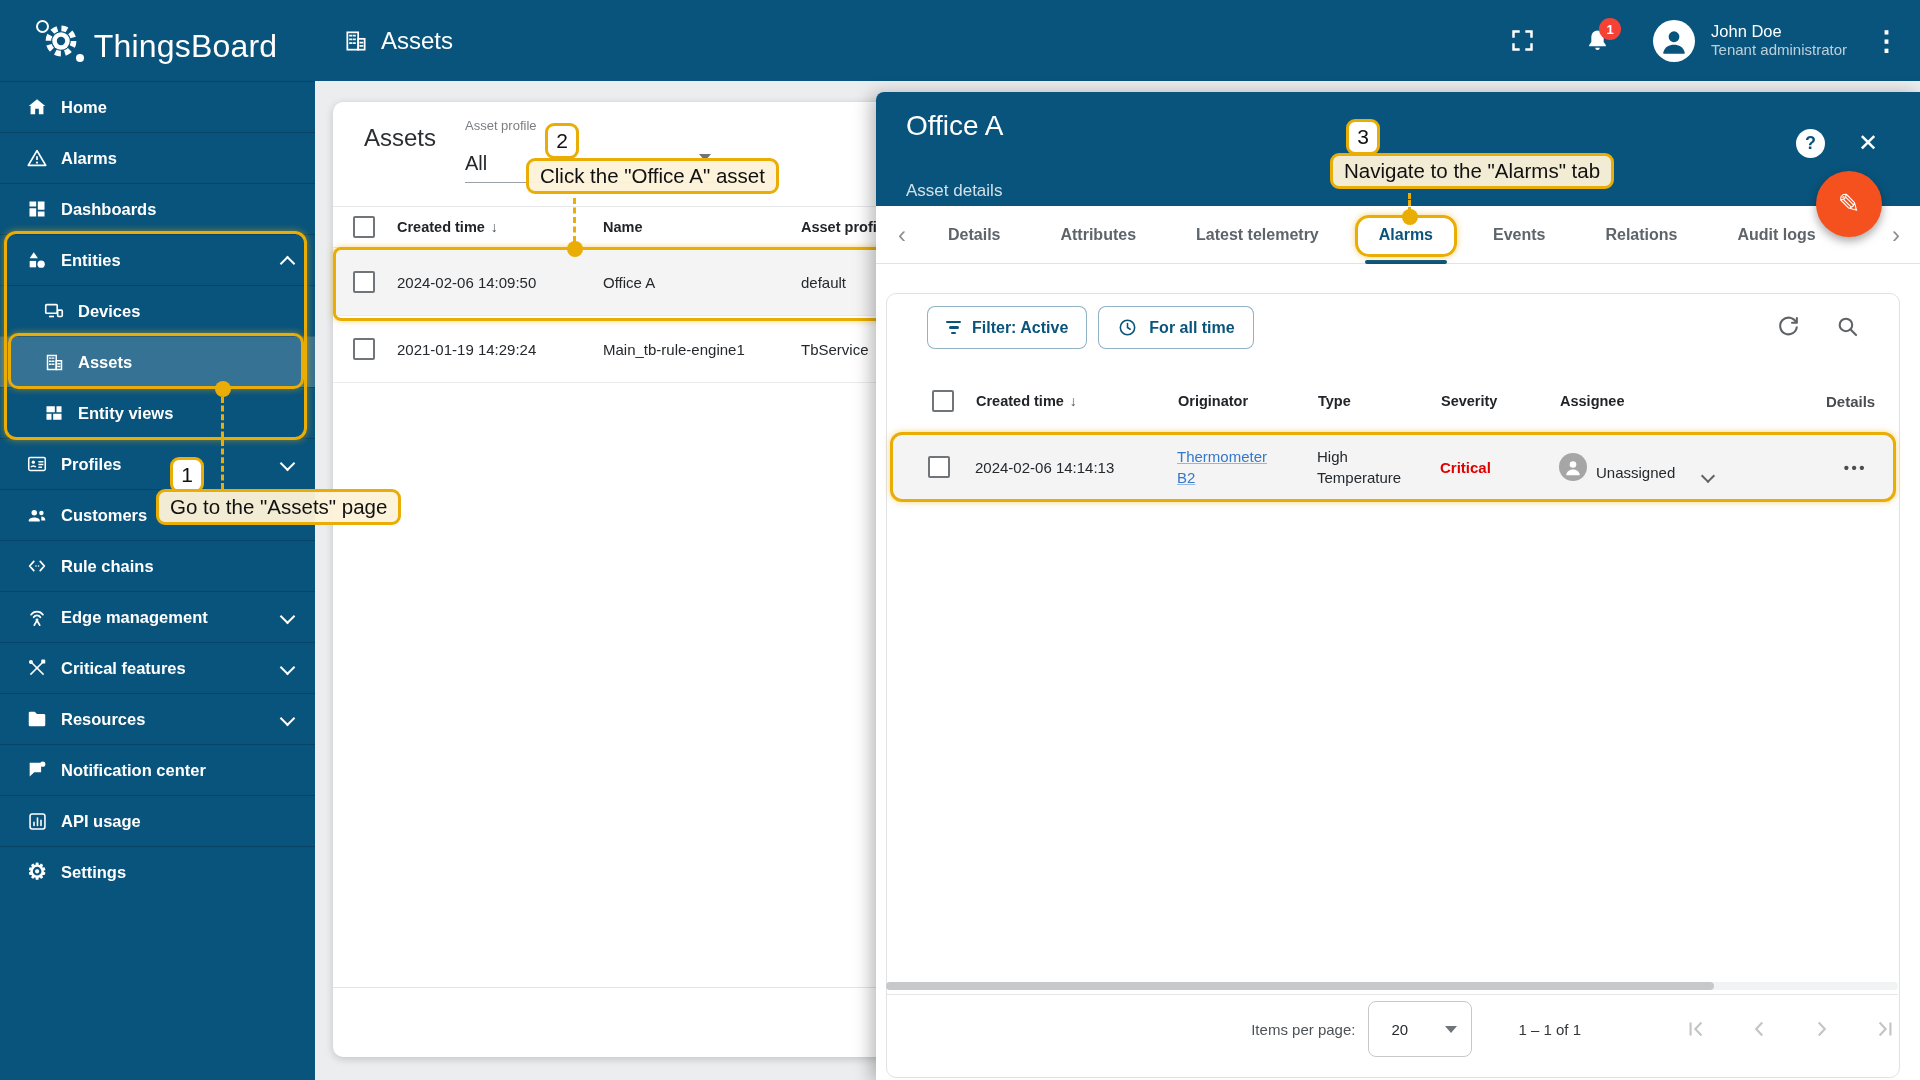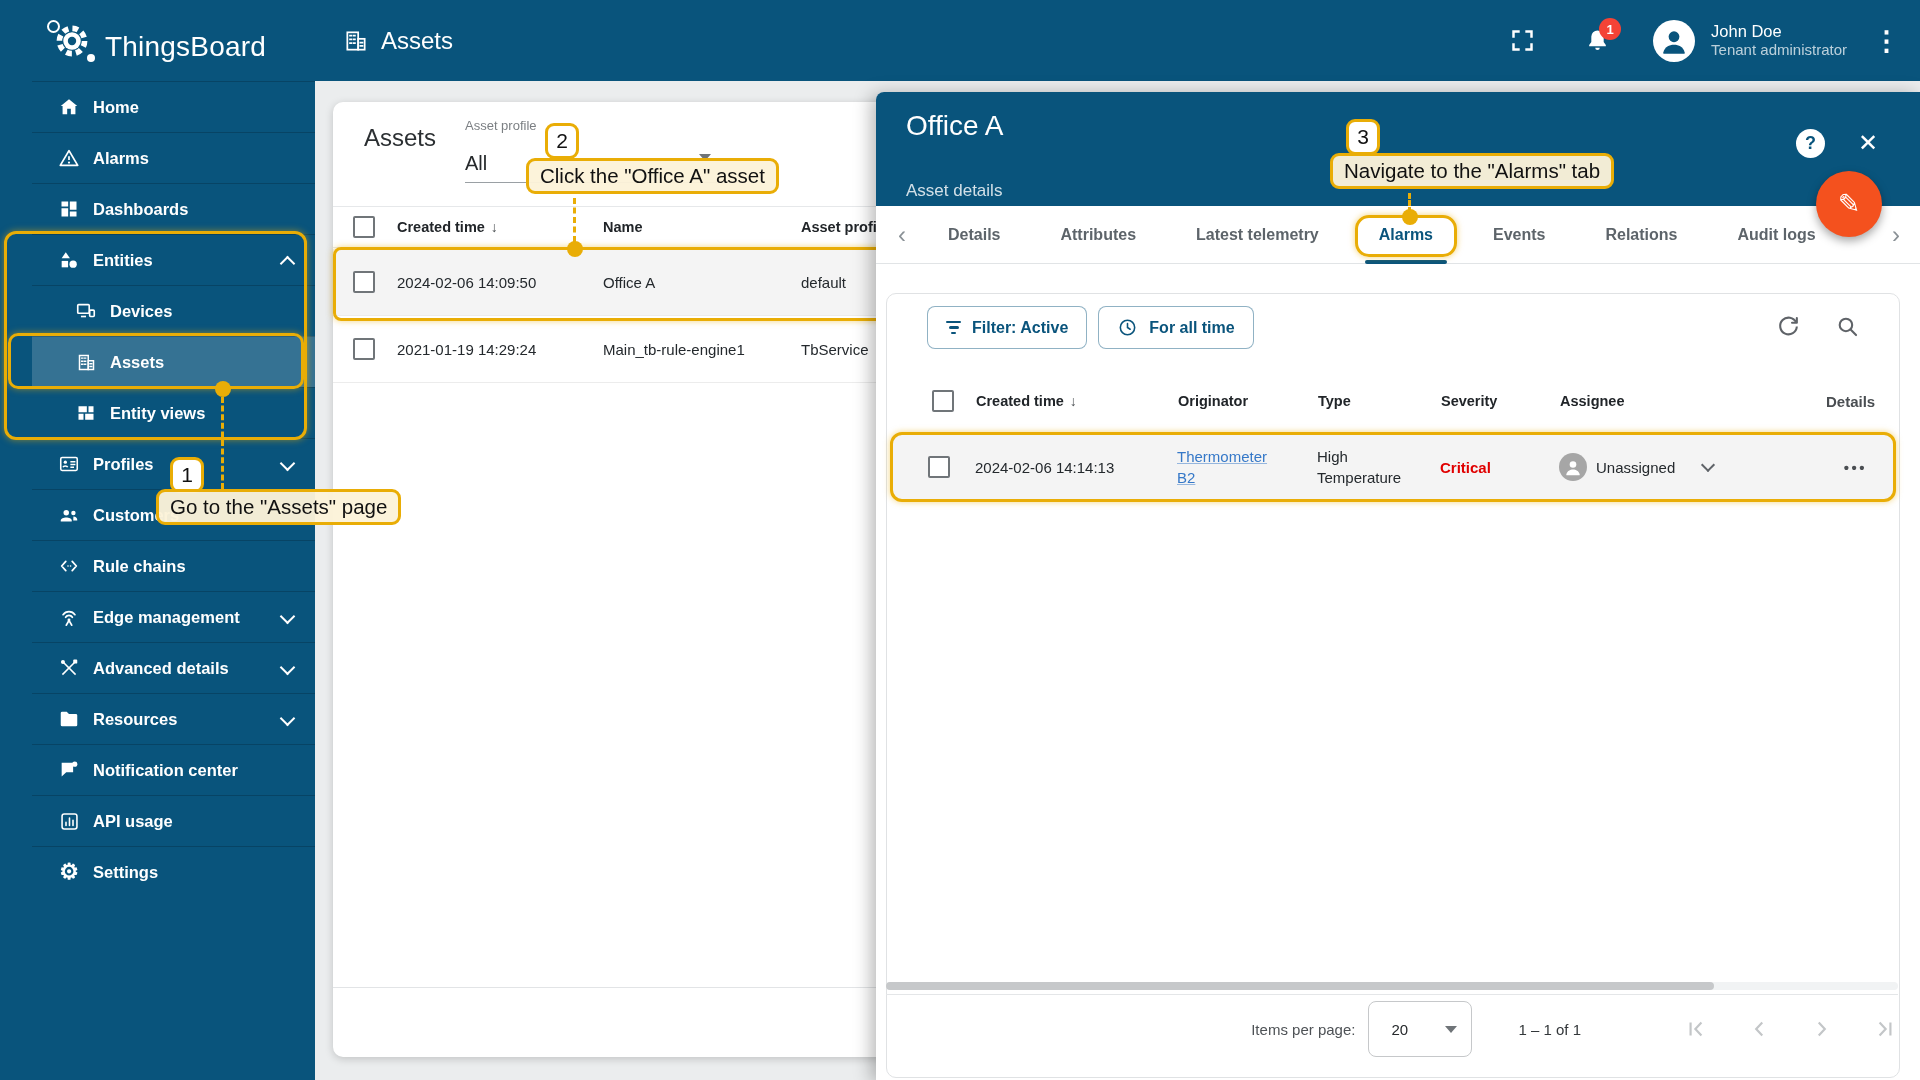--- a/index.html
+++ b/index.html
@@ -5,22 +5,22 @@
   html,body{margin:0;padding:0;}
   body{width:1920px;height:1080px;position:relative;overflow:hidden;background:#ebedee;
        font-family:"Liberation Sans",sans-serif;color:#24292d;}
   svg{display:block;}
   
   .sidebar{position:absolute;left:0;top:0;width:315px;height:1080px;background:#09547C;z-index:4;}
   .logo{height:81px;display:flex;align-items:center;justify-content:center;gap:10px;color:#fff;}
   .logo .gear{position:relative;width:46px;height:46px;display:flex;align-items:center;justify-content:center;}
   .logo .orbit1{position:absolute;width:9px;height:9px;border:2px solid #fff;border-radius:50%;left:-2px;top:2px;}
   .logo .orbit2{position:absolute;width:8px;height:8px;background:#fff;border-radius:50%;right:0;bottom:2px;}
-  .logo-text{font-size:28px;letter-spacing:.2px;margin-top:12px;}
-  .nav{position:absolute;top:81px;left:0;right:0;padding-left:32px;}
+  .logo-text{font-size:32px;letter-spacing:.2px;margin-top:12px;}
+  .nav{position:absolute;top:81px;left:0;right:0;}
   .nav-item{height:51px;display:flex;align-items:center;padding:0 16px 0 25px;color:#fff;
             font-size:16.5px;font-weight:700;border-top:1px solid rgba(0,0,0,.18);
             position:relative;cursor:pointer;box-sizing:border-box;}
   .nav-item .nicon{width:24px;height:24px;margin-right:12px;display:flex;align-items:center;justify-content:center;flex:none;}
   .nav-item.sub{padding-left:42px;}
   .nav-item.selected{background:rgba(255,255,255,.18);}
   .chev{display:inline-block;width:9px;height:9px;border-right:2.4px solid #fff;border-bottom:2.4px solid #fff;
         transform:rotate(45deg);position:absolute;right:22px;top:19px;}
   .chev.up{transform:rotate(225deg);top:23px;}
   .gearglyph{font-size:22px;line-height:22px;color:#fff;}
@@ -95,21 +95,21 @@
   .al-header{position:absolute;left:18px;top:288px;width:1002px;height:42px;font-size:14.5px;font-weight:700;color:#212529;}
   .al-row{position:absolute;left:14px;top:340px;width:1006px;height:70px;background:#f4f4f4;
           border:3.5px solid #E9AD06;border-radius:12px;box-shadow:0 0 6px rgba(233,173,6,.5);
           font-size:15px;box-sizing:border-box;}
   .cellpad{padding-left:14px;}
   .al-header > div{padding-left:14px;}
   .link2{color:#3578C8;line-height:21px;cursor:pointer;width:110px;}
   .link2 span{text-decoration:underline;text-decoration-color:rgba(53,120,200,.5);}
   .type2{line-height:21px;width:100px;}
   .sev{font-weight:700;color:#E00000;}
-  .assignee-cell{display:flex;align-items:center;}
+  .assignee-cell{display:flex;align-items:flex-end;}
   .gavatar{width:28px;height:28px;border-radius:50%;background:#a6a6a6;display:flex;align-items:center;
            justify-content:center;overflow:hidden;flex:none;}
   .asg-chev{display:inline-block;width:8px;height:8px;border-right:2px solid #5f6368;border-bottom:2px solid #5f6368;
             transform:rotate(45deg);margin-left:28px;margin-top:-4px;cursor:pointer;}
   .dots3{font-size:15px;letter-spacing:2.5px;font-weight:700;color:#4a4e52;text-align:right;padding-right:26px;cursor:pointer;}
   .hscroll-track{position:absolute;left:10px;top:890px;width:1012px;height:8px;background:#f1f3f4;border-radius:4px;}
   .hscroll-thumb{position:absolute;left:0;top:0;width:828px;height:8px;background:#c6c8ca;border-radius:4px;cursor:pointer;}
   .pag-divider{position:absolute;left:10px;top:902px;width:1012px;border-top:1px solid #e4e6e8;}
   .pagination{position:absolute;left:0;top:908px;right:22px;height:58px;display:flex;align-items:center;
               justify-content:flex-end;font-size:15px;color:#4e5256;}
@@ -262,21 +262,21 @@
     </div>
     <div class="nav-item">
       <span class="nicon">
           <svg width="22" height="22" viewBox="0 0 24 24" fill="#fff">
             <path d="M4.6 5.8 5.8 4.6l14 14-1.2 1.2z"></path>
             <path d="M19.4 5.8 18.2 4.6l-14 14 1.2 1.2z"></path>
             <circle cx="5.4" cy="5.4" r="2.2"></circle>
             <rect x="16.6" y="2.8" width="4.4" height="4.4" rx="1"></rect>
           </svg>
         </span>
-      <span>Advanced details</span>
+      <span>Critical features</span>
       <i class="chev"></i>
     </div>
     <div class="nav-item">
       <span class="nicon">
           <svg width="22" height="22" viewBox="0 0 24 24" fill="#fff">
             <path d="M3 5.5A1.5 1.5 0 0 1 4.5 4h5L12 6.5h7.5A1.5 1.5 0 0 1 21 8v10.5a1.5 1.5 0 0 1-1.5 1.5h-15A1.5 1.5 0 0 1 3 18.5z"></path>
           </svg>
         </span>
       <span>Resources</span>
       <i class="chev"></i>

